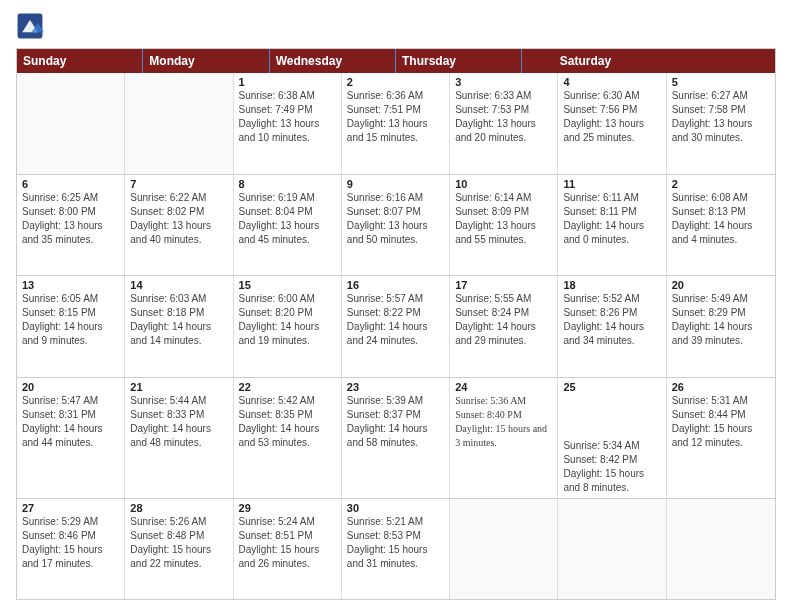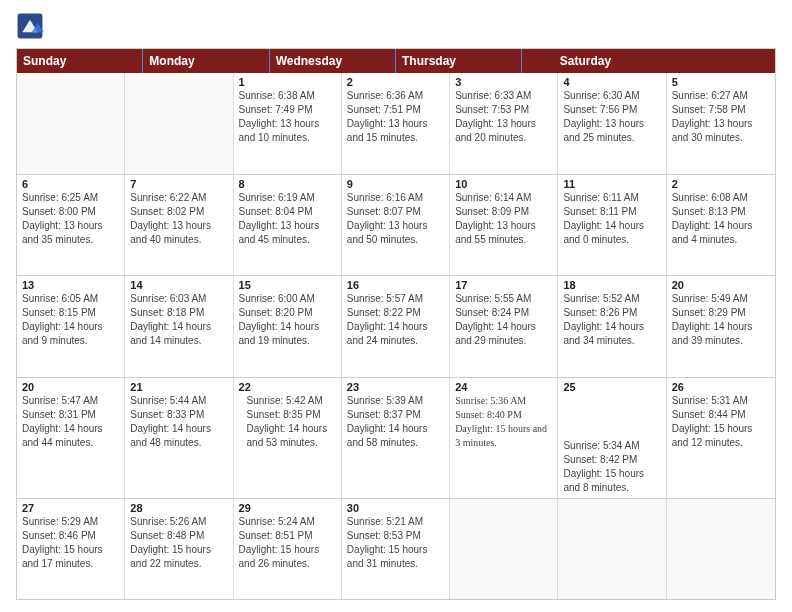--- a/index.html
+++ b/index.html
@@ -263,21 +263,21 @@
 Daylight: 14 hours and 44 minutes.</div>
           </div>
           <div class="cal-cell">
             <span class="day-num">21</span>
             <div class="day-info" style="white-space: pre-line;">Sunrise: 5:44 AM
 Sunset: 8:33 PM
 Daylight: 14 hours and 48 minutes.</div>
           </div>
           <div class="cal-cell">
             <span class="day-num">22</span>
-            <div class="day-info" style="white-space: pre-line; margin-left: 8px;">Sunrise: 5:42 AM
+            <div class="day-info" style="white-space: pre-line;">Sunrise: 5:42 AM
 Sunset: 8:35 PM
 Daylight: 14 hours and 53 minutes.</div>
           </div>
           <div class="cal-cell">
             <span class="day-num">23</span>
             <div class="day-info" style="white-space: pre-line;">Sunrise: 5:39 AM
 Sunset: 8:37 PM
 Daylight: 14 hours and 58 minutes.</div>
           </div>
           <div class="cal-cell">

